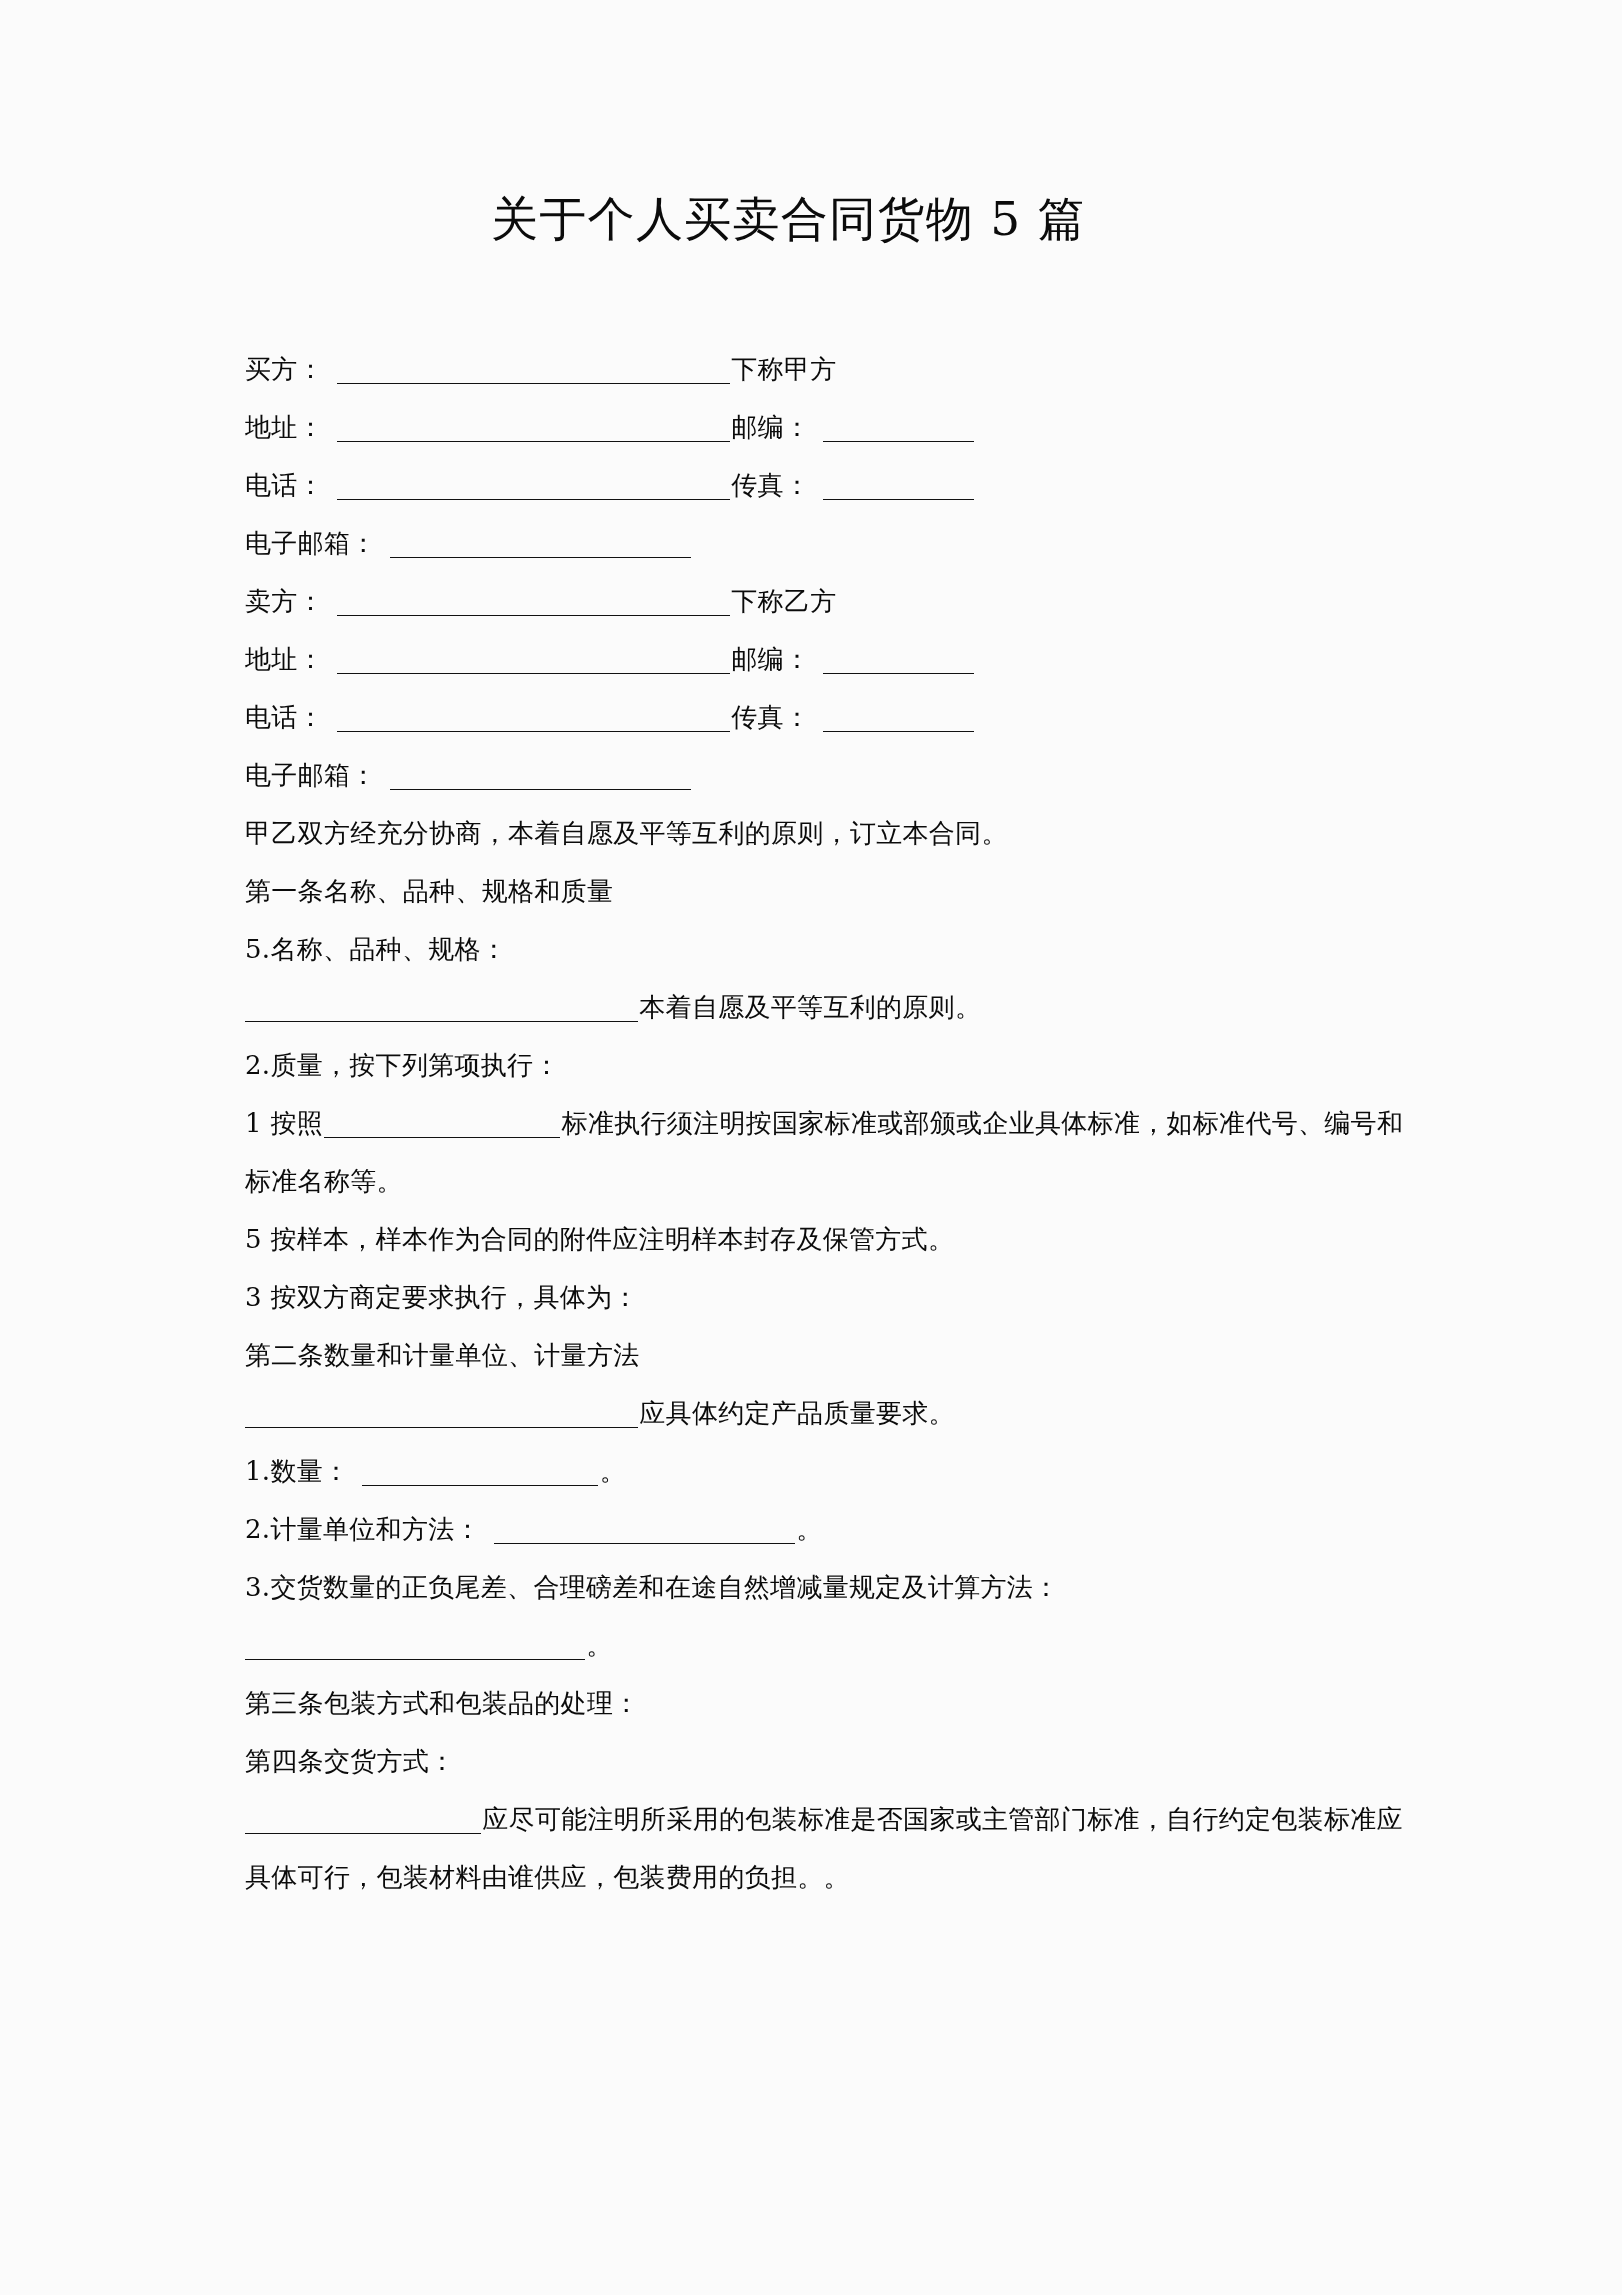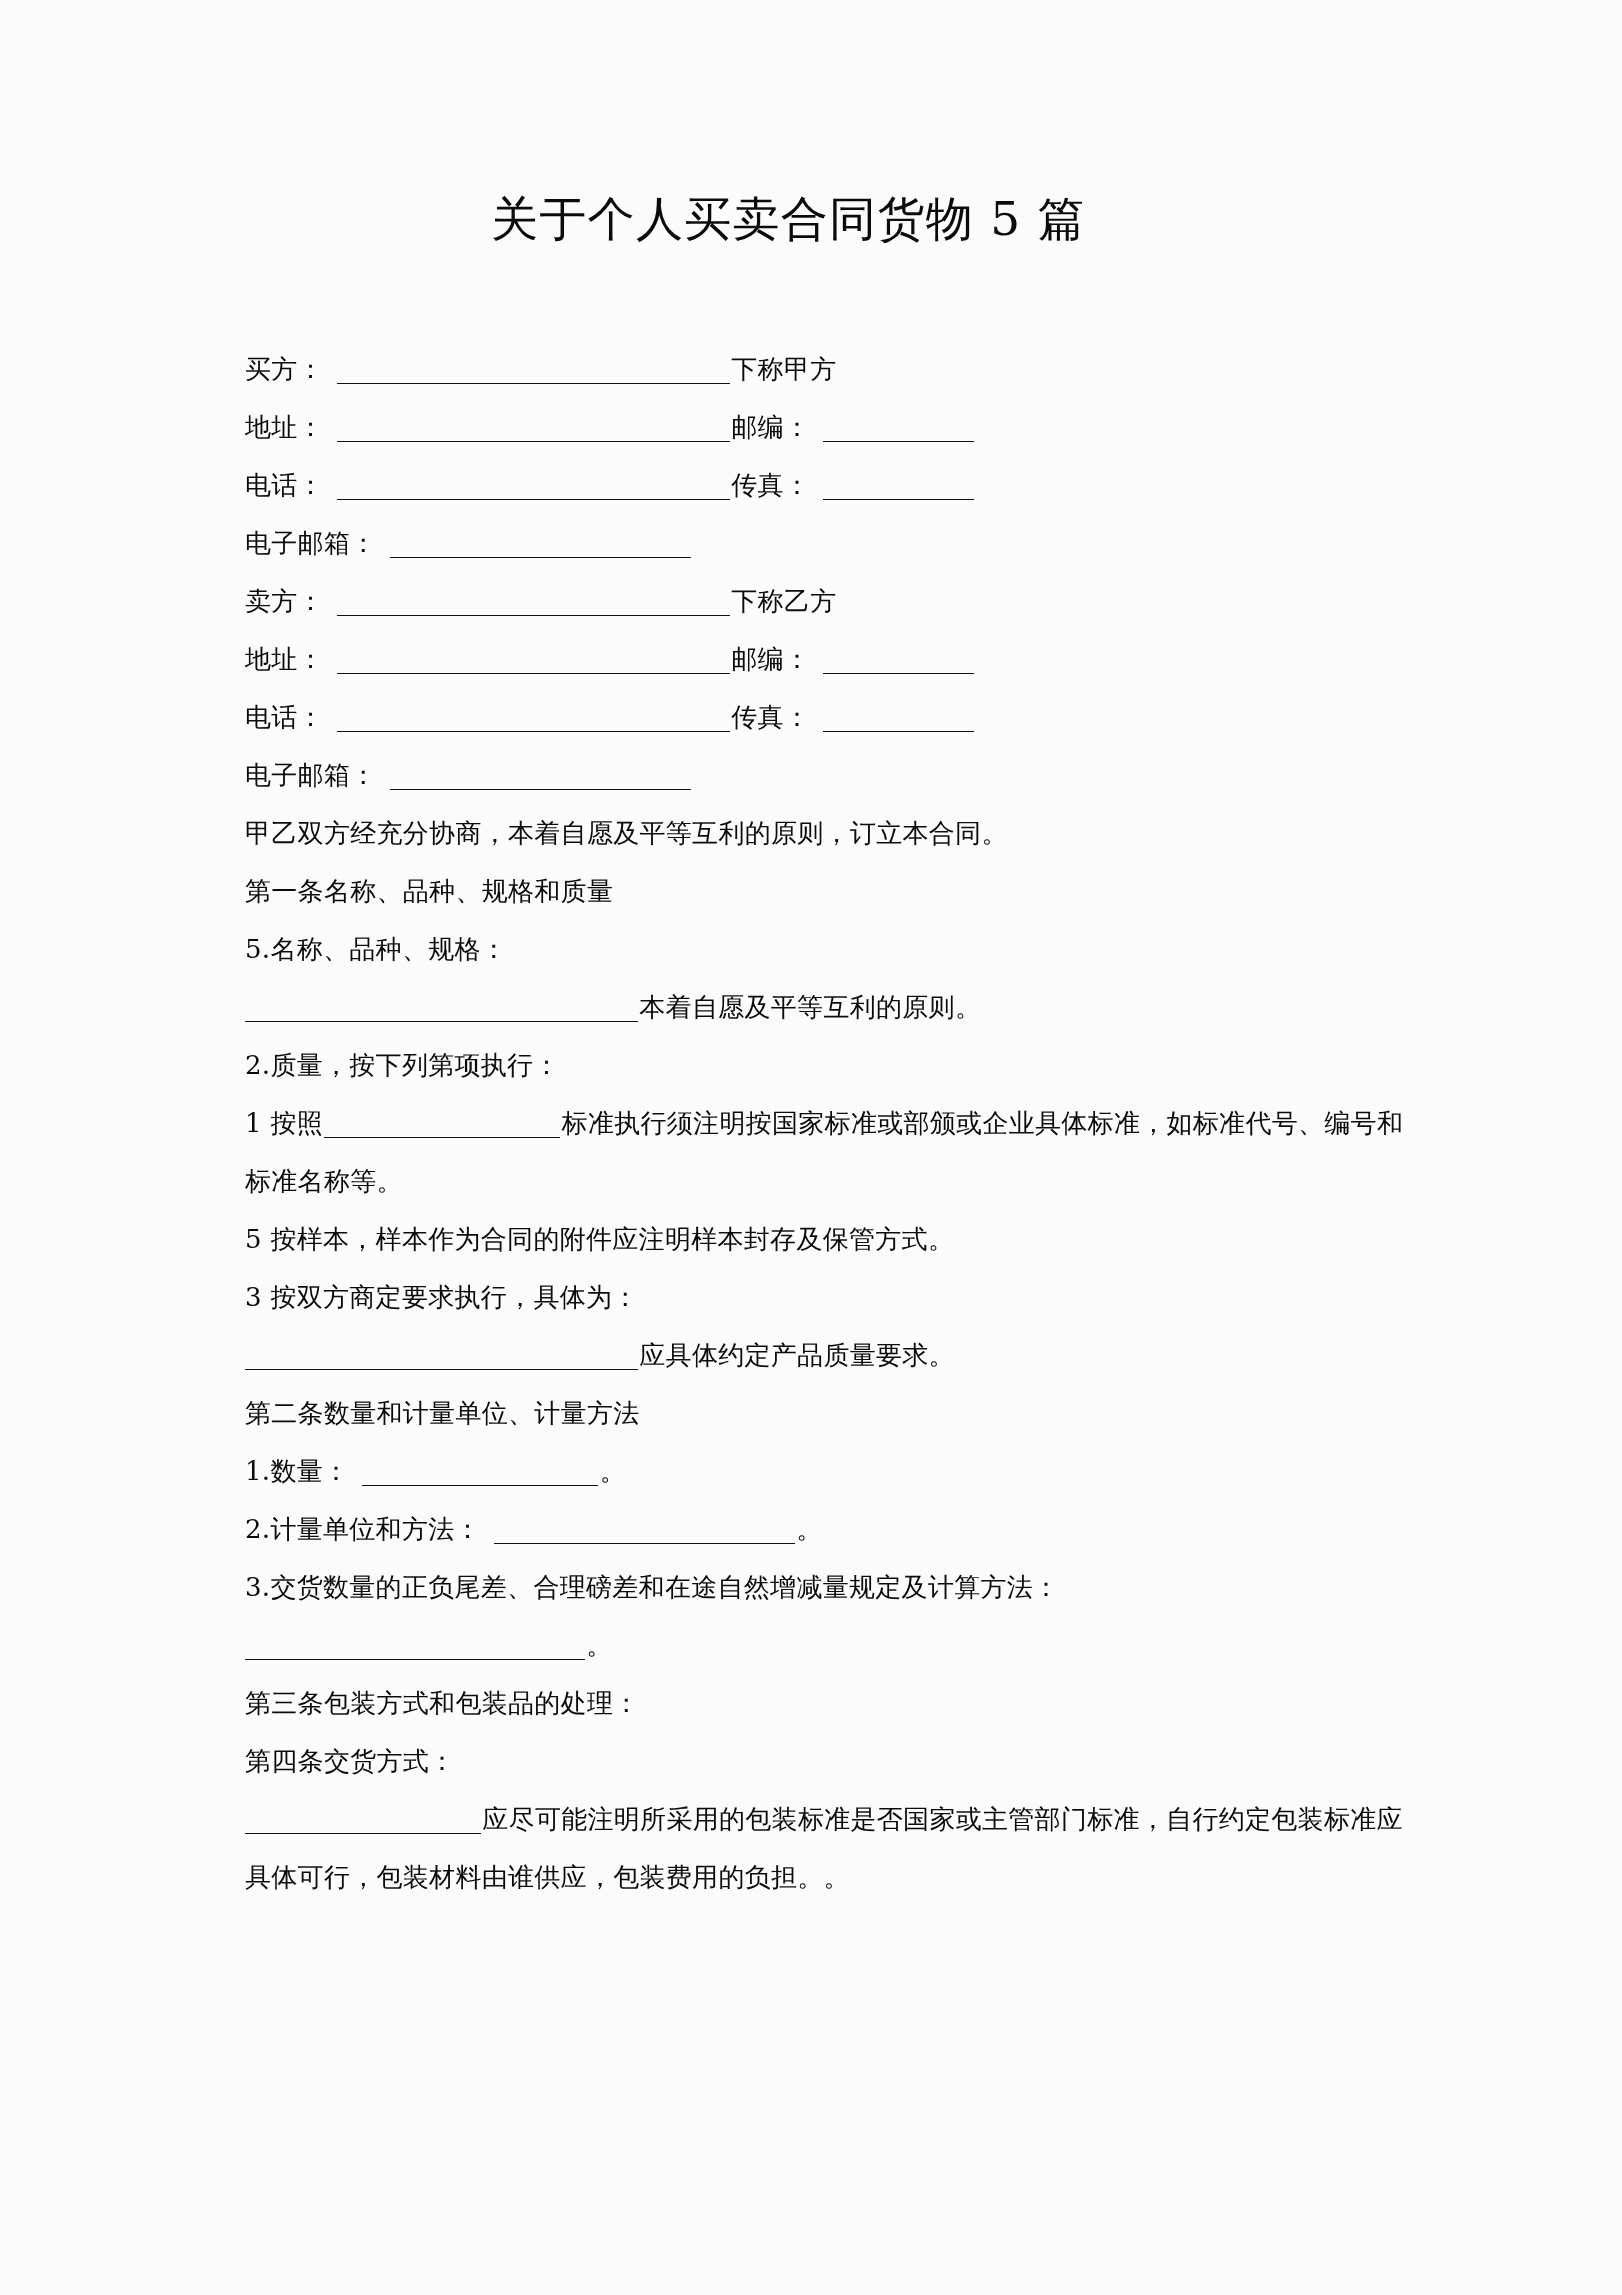--- a/index.html
+++ b/index.html
@@ -130,25 +130,25 @@
     <div class="line">2.质量，按下列第项执行：</div>
 
     <div class="line wrapline">
       <span class="txt">1 按照</span><span class="blank w-l"></span><span class="txt">标准执行须注明按国家标准或部颁或企业具体标准，如标准代号、编号和标准名称等。</span>
     </div>
 
     <div class="line">5 按样本，样本作为合同的附件应注明样本封存及保管方式。</div>
 
     <div class="line">3 按双方商定要求执行，具体为：</div>
 
+    <div class="line">第二条数量和计量单位、计量方法</div>
+
     <div class="line">
       <span class="blank w-3xl lead"></span><span class="txt">应具体约定产品质量要求。</span>
     </div>
-
-    <div class="line">第二条数量和计量单位、计量方法</div>
 
     <div class="line">
       <span class="txt">1.数量：</span><span class="gap-s"></span><span class="blank w-l"></span><span class="txt">。</span>
     </div>
 
     <div class="line">
       <span class="txt">2.计量单位和方法：</span><span class="gap-s"></span><span class="blank w-xl"></span><span class="txt">。</span>
     </div>
 
     <div class="line">3.交货数量的正负尾差、合理磅差和在途自然增减量规定及计算方法：</div>

